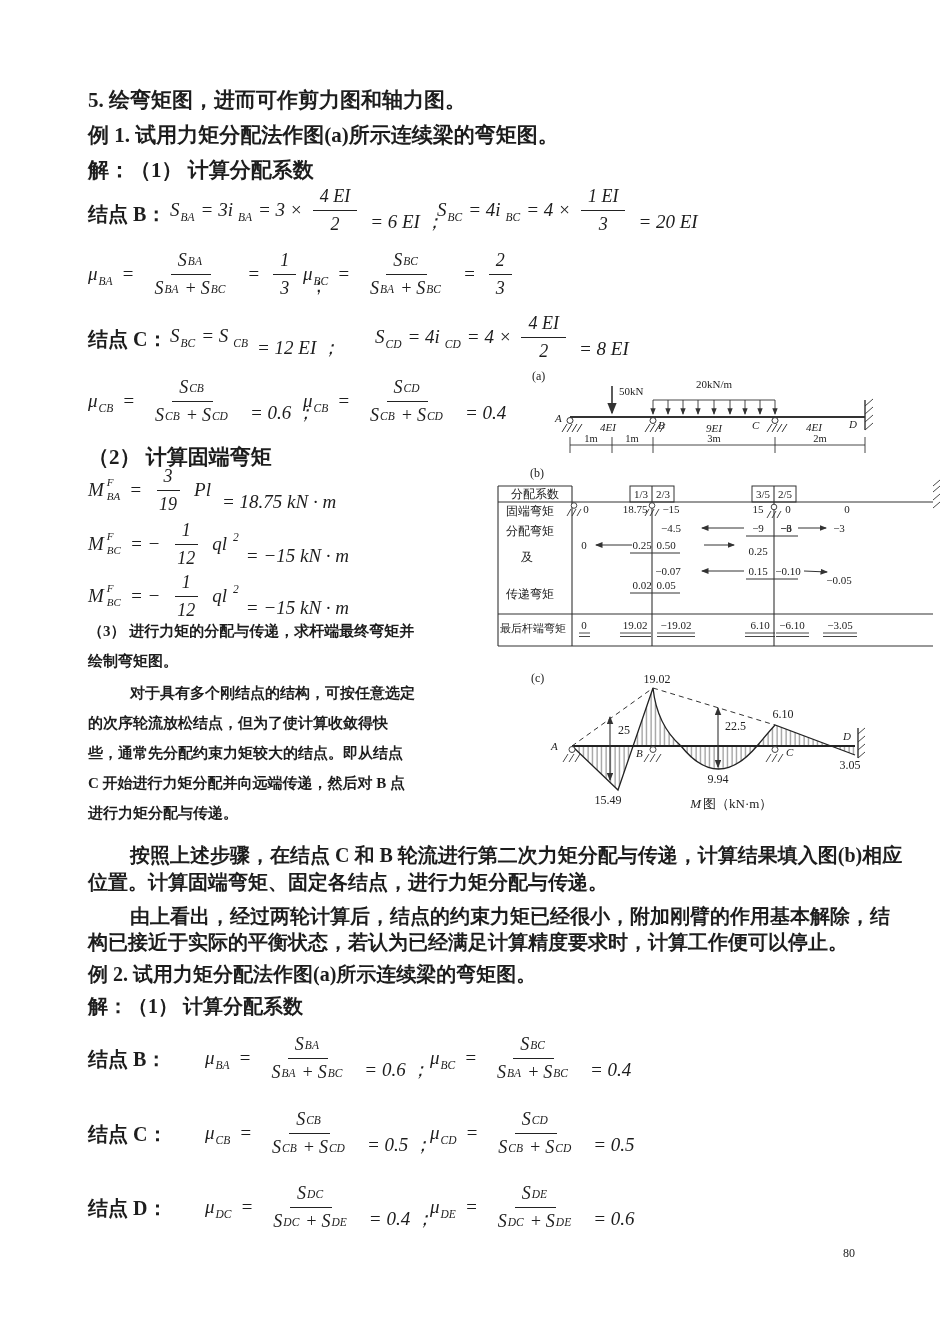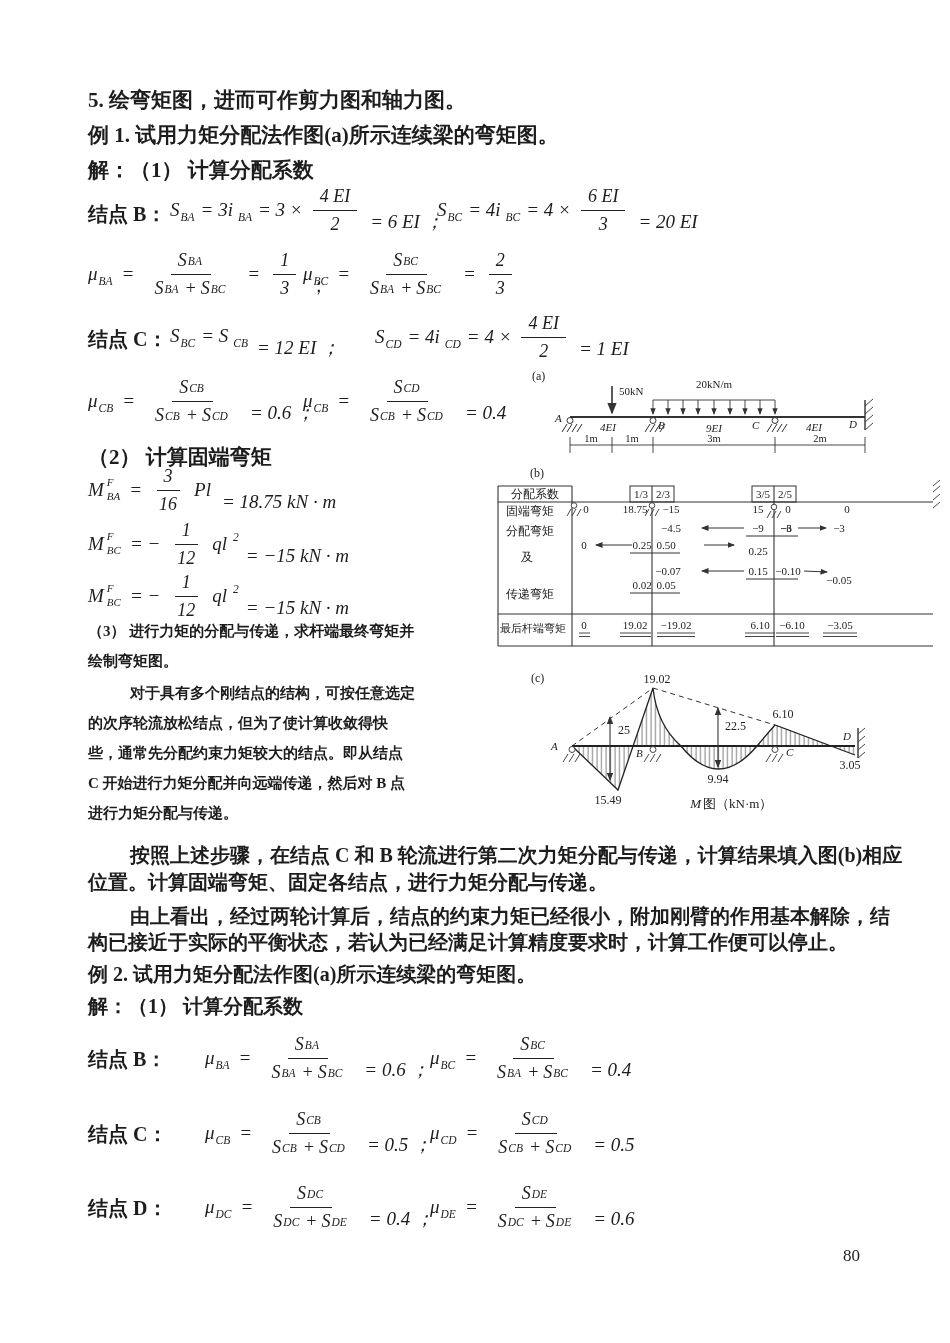--- a/index.html
+++ b/index.html
@@ -19,21 +19,21 @@
   .eq{margin:0 7px;}
   .mid{margin:0 4px;white-space:pre;}
   .post{margin-left:7px;white-space:pre;margin-top:23px;}
   .sb{font-size:11.5px;position:relative;top:7px;margin:0 2px 0 1px;}
   .sp{font-size:11.5px;position:relative;top:-7px;margin-left:2px;}
   .frac{display:inline-flex;flex-direction:column;align-items:center;margin:0 6px;font-size:18px;line-height:1.15;}
   .frac .num{padding:0 7px 3px;border-bottom:1.4px solid #222;display:inline-flex;align-items:flex-start;}
   .frac .den{padding:3px 7px 0;display:inline-flex;align-items:flex-start;}
   .frac .sb{top:5px;}
   .stack{display:inline-flex;flex-direction:column;align-items:flex-start;font-size:11px;line-height:1.25;margin:0 5px 0 3px;}
-  .pagenum{position:absolute;font-size:17px;}
+  .pagenum{position:absolute;font-size:12px;}
   svg text{font-family:"Liberation Serif","DejaVu Serif",serif;fill:#222;}
 </style>
 </head>
 <body>
 
 <div class="line t21" style="left:88px;top:86px">5. 绘弯矩图，进而可作剪力图和轴力图。</div>
 <div class="line t21" style="left:88px;top:121px">例 1. 试用力矩分配法作图(a)所示连续梁的弯矩图。</div>
 <div class="line t21" style="left:88px;top:156px">解：（1） 计算分配系数</div>
 
 <div class="line t20" style="left:88px;top:201px">结点 B：</div>
@@ -49,21 +49,21 @@
     </span>
   <span class="post">= 6 EI ；</span>
 </div>
 <div class="frow" style="left:437px;top:184px;height:52px">
   <span>S</span>
     <span class="sb">BC</span>
   <span class="mid">= 4i</span>
     <span class="sb">BC</span>
   <span class="mid">= 4 ×</span>
   <span class="frac">
-      <span class="num">6 EI</span>
+      <span class="num">1 EI</span>
       <span class="den">3</span>
     </span>
   <span class="post">= 20 EI</span>
 </div>
 
 <div class="frow" style="left:88px;top:246px;height:56px">
   <span>μ</span>
     <span class="sb">BA</span>
   <span class="eq">=</span>
   <span class="frac">
@@ -121,21 +121,21 @@
 <div class="frow" style="left:375px;top:310px;height:54px">
   <span>S</span>
     <span class="sb">CD</span>
   <span class="mid">= 4i</span>
     <span class="sb">CD</span>
   <span class="mid">= 4 ×</span>
   <span class="frac">
       <span class="num">4 EI</span>
       <span class="den">2</span>
     </span>
-  <span class="post">= 1 EI</span>
+  <span class="post">= 8 EI</span>
 </div>
 
 <div class="frow" style="left:88px;top:372px;height:58px">
   <span>μ</span>
     <span class="sb">CB</span>
   <span class="eq">=</span>
   <span class="frac">
     <span class="num">
         <span>S</span>
         <span class="sb">CB</span>
@@ -174,21 +174,21 @@
 
 <div class="frow" style="left:88px;top:464px;height:52px">
   <span>M</span>
   <span class="stack">
       <span>F</span>
       <span>BA</span>
     </span>
   <span class="mid">=</span>
   <span class="frac">
       <span class="num">3</span>
-      <span class="den">16</span>
+      <span class="den">19</span>
     </span>
   <span class="mid">Pl</span>
   <span class="post">= 18.75 kN · m</span>
 </div>
 <div class="frow" style="left:88px;top:518px;height:52px">
   <span>M</span>
   <span class="stack">
       <span>F</span>
       <span>BC</span>
     </span>

